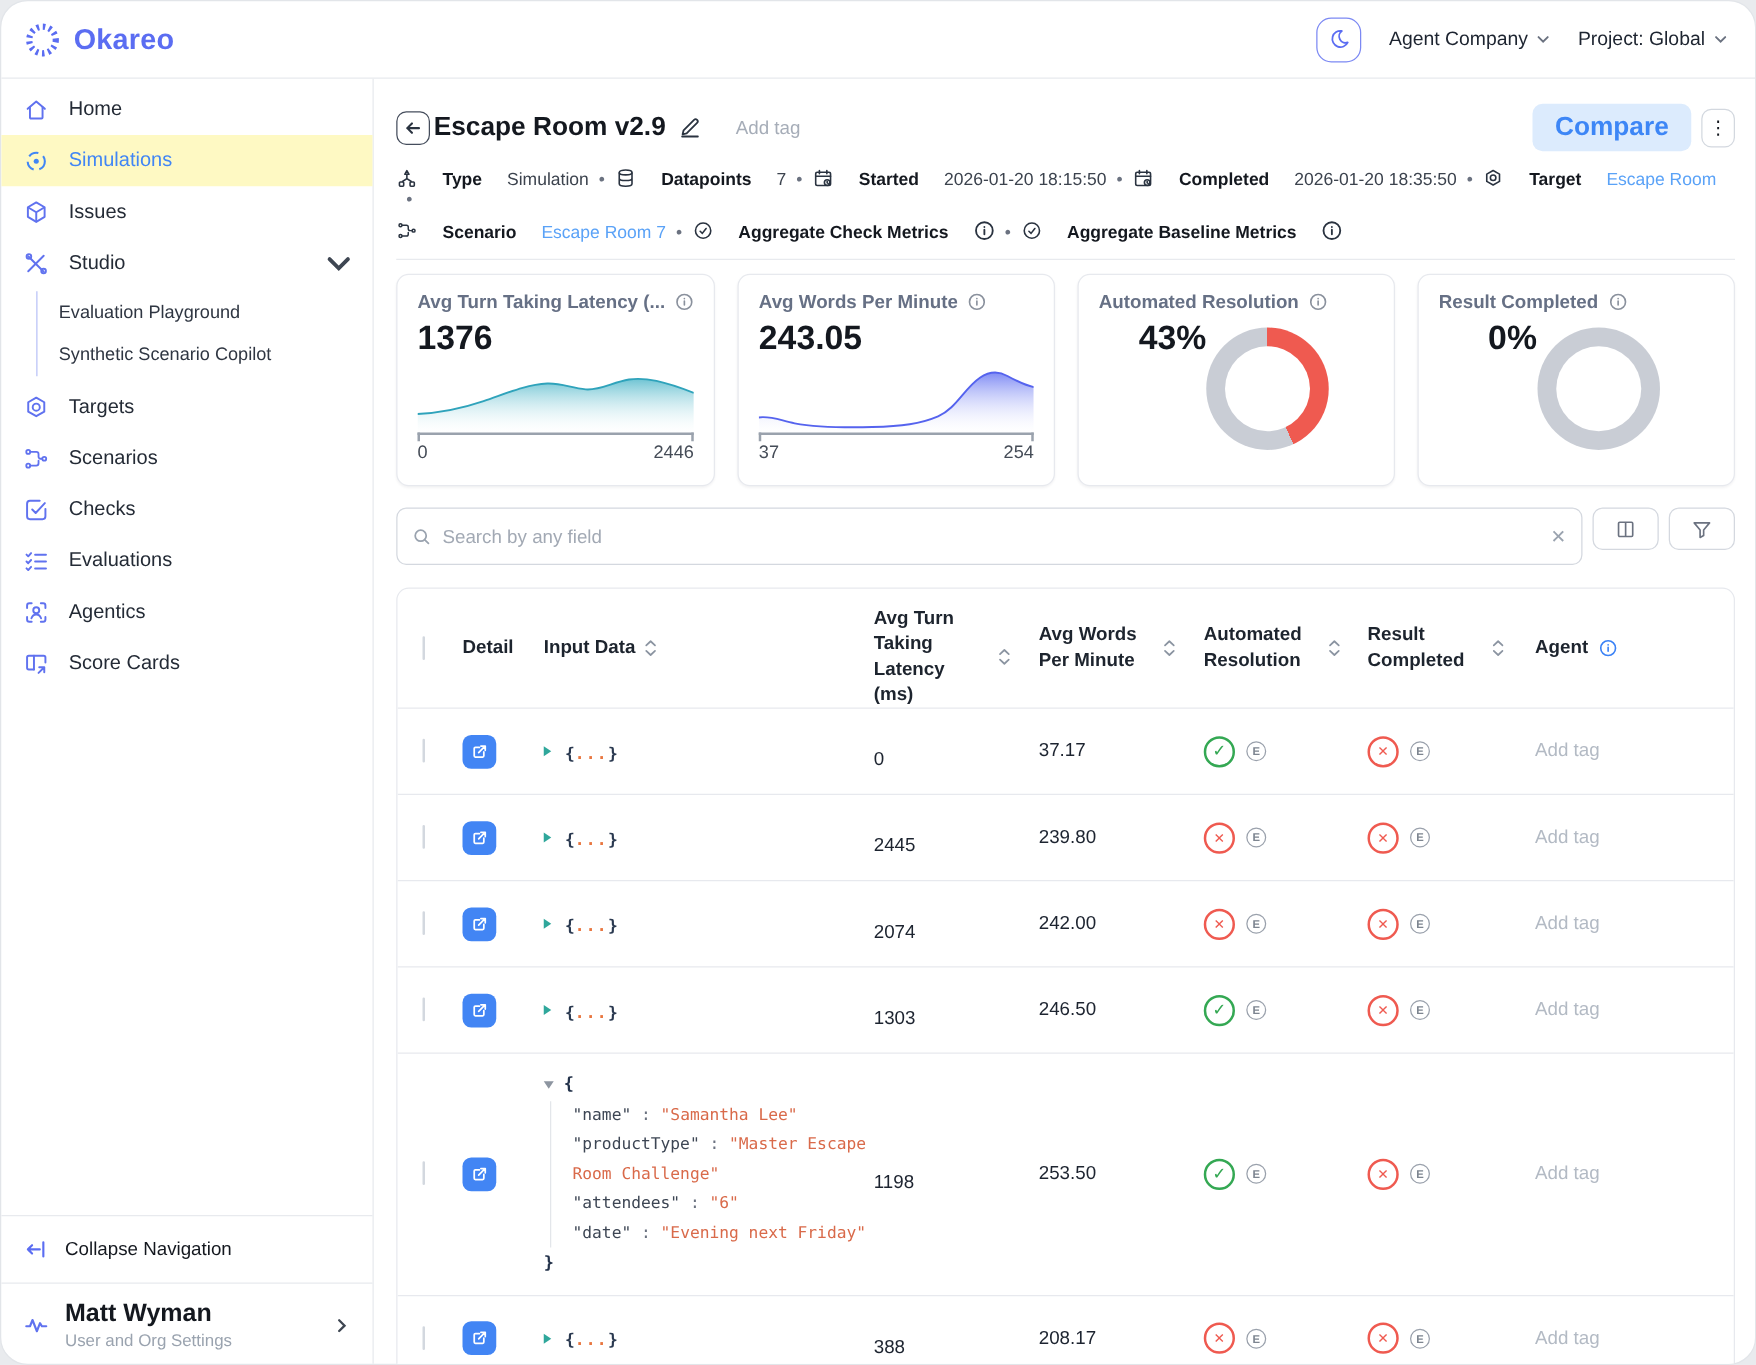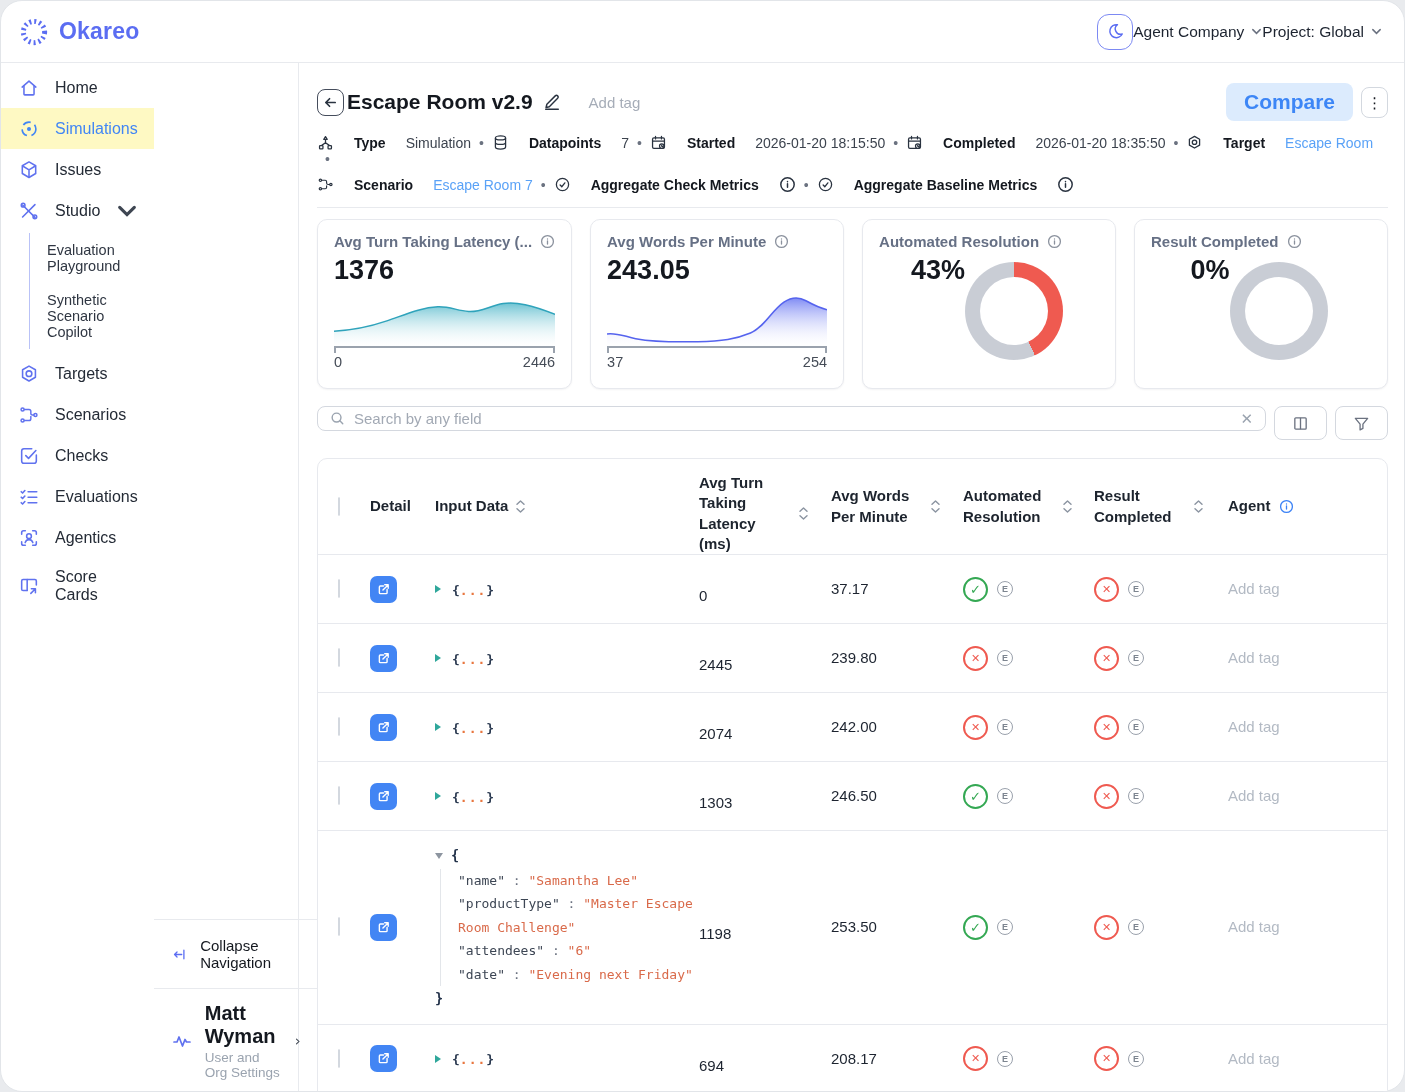--- a/index.html
+++ b/index.html
@@ -6,30 +6,30 @@
   html,body { background:#e9ebee; font-family:"Liberation Sans","DejaVu Sans",sans-serif; }
   .window { width:1405px; height:1092px; background:#fff; border-radius:22px; overflow:hidden;
             position:relative; border:1px solid #e2e5e9; }
 
   
   .top-header { height:62px; display:flex; align-items:center; justify-content:space-between;
                 padding:0 22px 0 18px; border-bottom:1px solid #e8eaee; }
   .logo { display:flex; align-items:center; gap:10px; cursor:pointer; }
   .logo svg { width:30px; height:30px; color:#5b6df2; }
   .logo-text { font-size:23px; font-weight:700; color:#5b6df2; letter-spacing:.2px; }
-  .header-right { display:flex; align-items:center; }
+  .header-right { display:flex; align-items:center; gap:22px; }
   .moon-btn { width:36px; height:36px; border:1.6px solid #7c89f3; border-radius:12px; background:#fff;
               display:flex; align-items:center; justify-content:center; cursor:pointer; }
   .moon-btn svg { width:19px; height:19px; color:#5b6df2; }
   .hdr-select { display:flex; align-items:center; gap:7px; font-size:15.5px; color:#1d2430; cursor:pointer; }
   .chev { width:11px; height:11px; color:#6b7280; }
 
   
   .body-wrap { display:flex; height:1030px; }
-  .sidebar { width:298px; border-right:1px solid #e8eaee; display:flex; flex-direction:row; flex-shrink:0; }
+  .sidebar { width:298px; border-right:1px solid #e8eaee; display:flex; flex-direction:column; flex-shrink:0; }
   .main { flex:1; overflow:hidden; padding:0 16px 0 18px; }
 
   
   .nav { padding-top:4px; }
   .nav-item { display:flex; align-items:center; gap:15px; padding:9.5px 16px 9.5px 17px;
               font-size:16px; color:#242b36; cursor:pointer; }
   .nav-item svg { width:22px; height:22px; color:#6072ef; flex-shrink:0; }
   .nav-item.active { background:#fef9c3; color:#4186f5; }
   .nav-item.active svg { color:#4186f5; }
   .nav-item .chev { margin-left:auto; color:#3e4652; }
@@ -83,21 +83,21 @@
   .axis-line { height:2px; background:#9aa2ad; position:relative; margin-top:-2px; }
   .axis-line::before,.axis-line::after { content:""; position:absolute; top:0; width:2px; height:7px; background:#9aa2ad; }
   .axis-line::before { left:0; } .axis-line::after { right:0; }
   .axis-labels { display:flex; justify-content:space-between; font-size:14.5px; color:#454c57; margin-top:6px; }
   .donut-row { display:flex; justify-content:center; align-items:flex-start; }
   .donut { width:98px; height:98px; border-radius:50%; position:relative; margin-top:12px; margin-right:4px; }
   .donut::after { content:""; position:absolute; inset:15px; background:#fff; border-radius:50%; }
 
   
   .search-row { display:flex; gap:8px; margin-top:17px; }
-  .search-box { flex:1; height:25px; border:1px solid #d4d8df; border-radius:8px; display:flex; align-items:center;
+  .search-box { flex:1; height:46px; border:1px solid #d4d8df; border-radius:8px; display:flex; align-items:center;
                 padding:0 12px; gap:9px; background:#fff; }
   .search-box svg { width:15px; height:15px; color:#9aa3af; flex-shrink:0; }
   .search-input { flex:1; border:none; outline:none; font-size:15px; color:#1d2430; font-family:inherit; }
   .search-input::placeholder { color:#a2a9b4; }
   .clear-x { color:#9aa3af; font-size:15px; cursor:pointer; line-height:1; }
   .tool-btn { width:53px; height:34px; border:1px solid #d4d8df; border-radius:8px; background:#fff;
               display:flex; align-items:center; justify-content:center; cursor:pointer; }
   .tool-btn svg { width:17px; height:17px; color:#6b7280; }
 
   
@@ -740,21 +740,21 @@
                   <path d="M8 4.2H4.6a1 1 0 0 0-1 1v6.2a1 1 0 0 0 1 1h6.2a1 1 0 0 0 1-1V8"></path>
                 </svg>
               </button>
             </div>
           <div class="col-input">
               <span class="preview">
                 <span class="tri-r"></span>
                 <span class="mono"><span class="pv-brace">{</span><span class="pv-dots">...</span><span class="pv-brace">}</span></span>
               </span>
             </div>
-          <div class="col-lat"><span class="num">694</span></div>
+          <div class="col-lat"><span class="num">388</span></div>
           <div class="col-words"><span class="num">208.17</span></div>
           <div class="col-auto">
               <span class="status-wrap">
                 <span class="status-circle st-fail"></span>
                 <span class="e-badge">E</span>
               </span>
             </div>
           <div class="col-result">
               <span class="status-wrap">
                 <span class="status-circle st-fail"></span>

